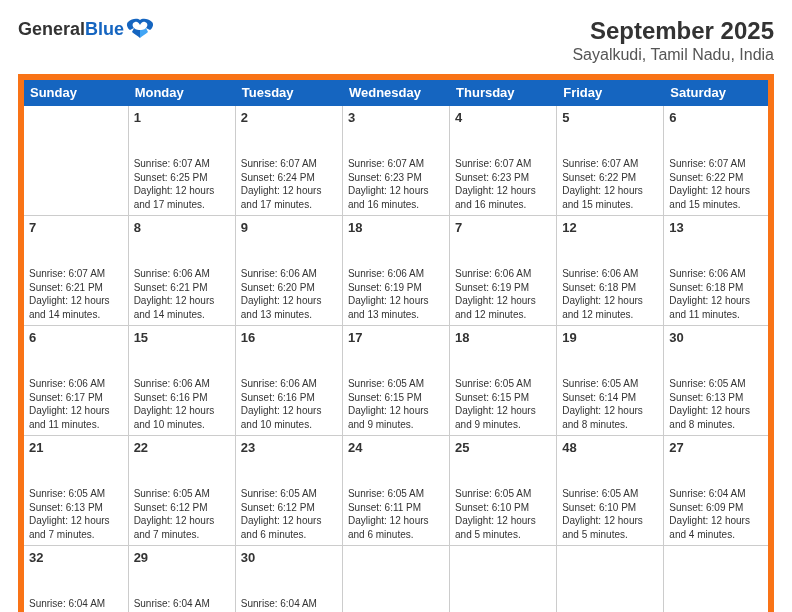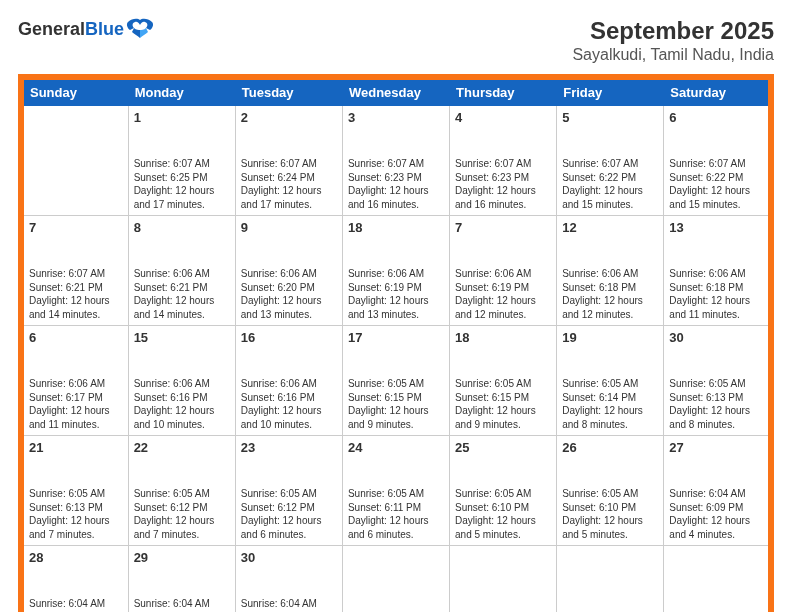--- a/index.html
+++ b/index.html
@@ -312,37 +312,37 @@
 and 6 minutes.</div>
           </td>
           <td>
             <span class="day-number">25</span>
             <div class="day-info" style="white-space: pre-line;">Sunrise: 6:05 AM
 Sunset: 6:10 PM
 Daylight: 12 hours
 and 5 minutes.</div>
           </td>
           <td>
-            <span class="day-number">26</span>
+            <span class="day-number">48</span>
             <div class="day-info" style="white-space: pre-line;">Sunrise: 6:05 AM
 Sunset: 6:10 PM
 Daylight: 12 hours
 and 5 minutes.</div>
           </td>
           <td>
             <span class="day-number">27</span>
             <div class="day-info" style="white-space: pre-line;">Sunrise: 6:04 AM
 Sunset: 6:09 PM
 Daylight: 12 hours
 and 4 minutes.</div>
           </td>
         </tr>
         <tr>
           <td>
-            <span class="day-number">28</span>
+            <span class="day-number">32</span>
             <div class="day-info" style="white-space: pre-line;">Sunrise: 6:04 AM
 Sunset: 6:09 PM
 Daylight: 12 hours
 and 4 minutes.</div>
           </td>
           <td>
             <span class="day-number">29</span>
             <div class="day-info" style="white-space: pre-line;">Sunrise: 6:04 AM
 Sunset: 6:08 PM
 Daylight: 12 hours

